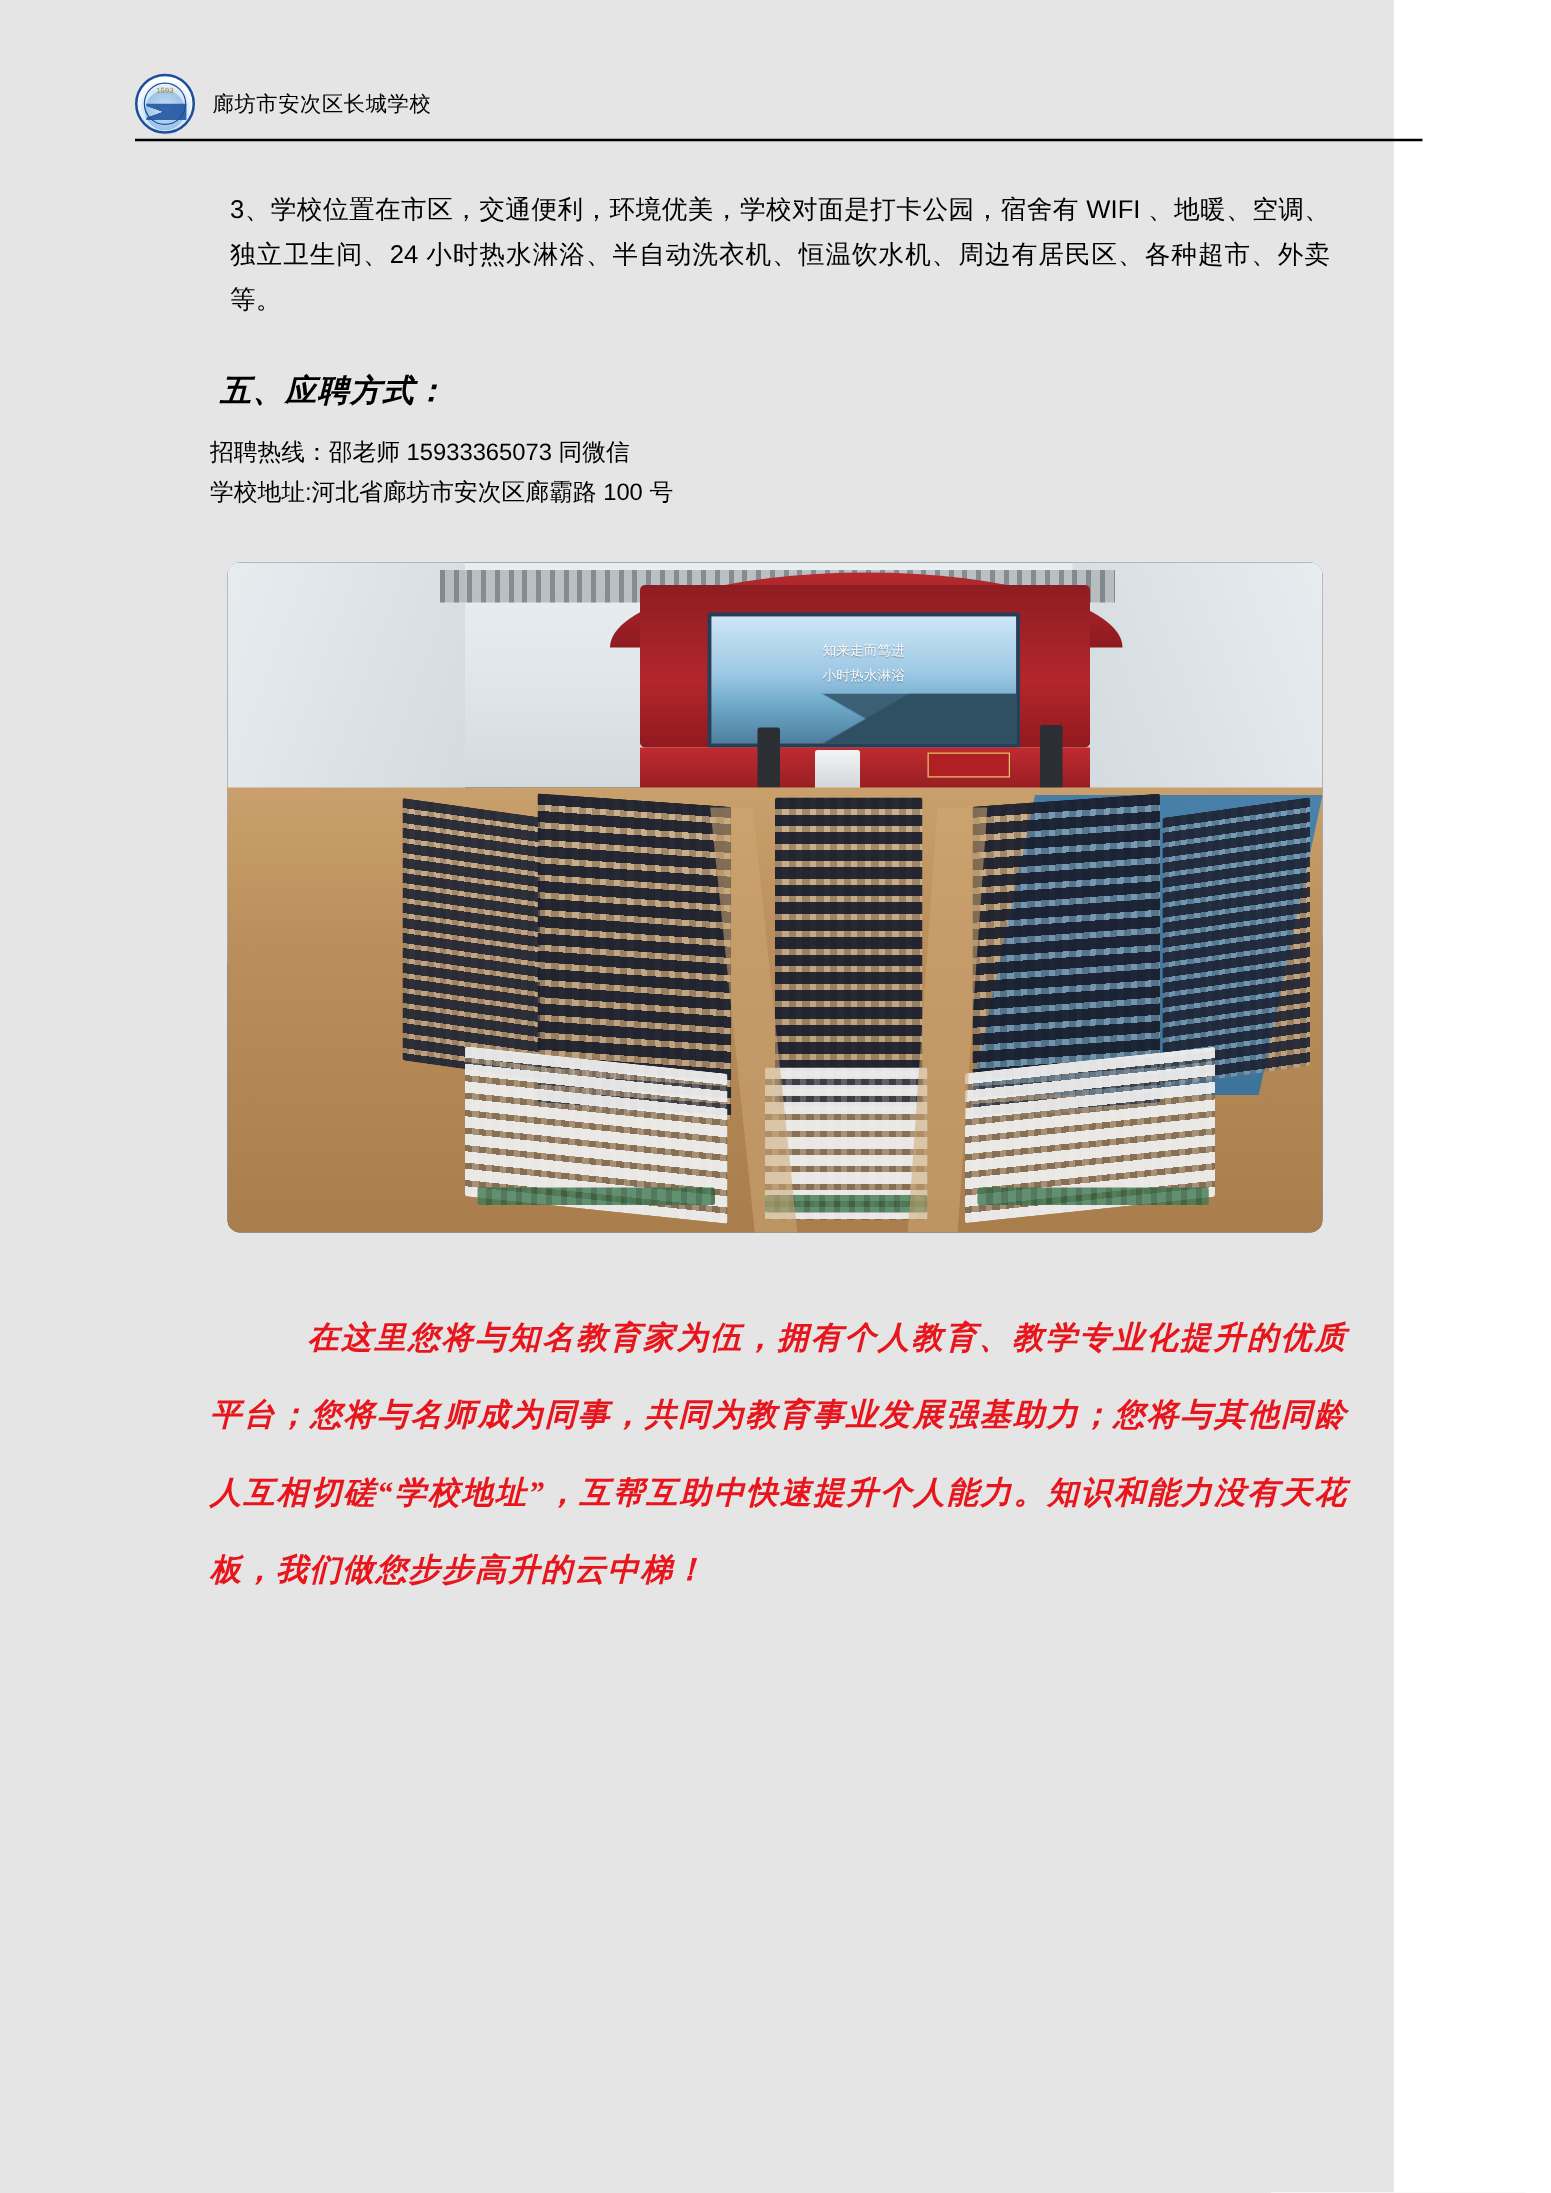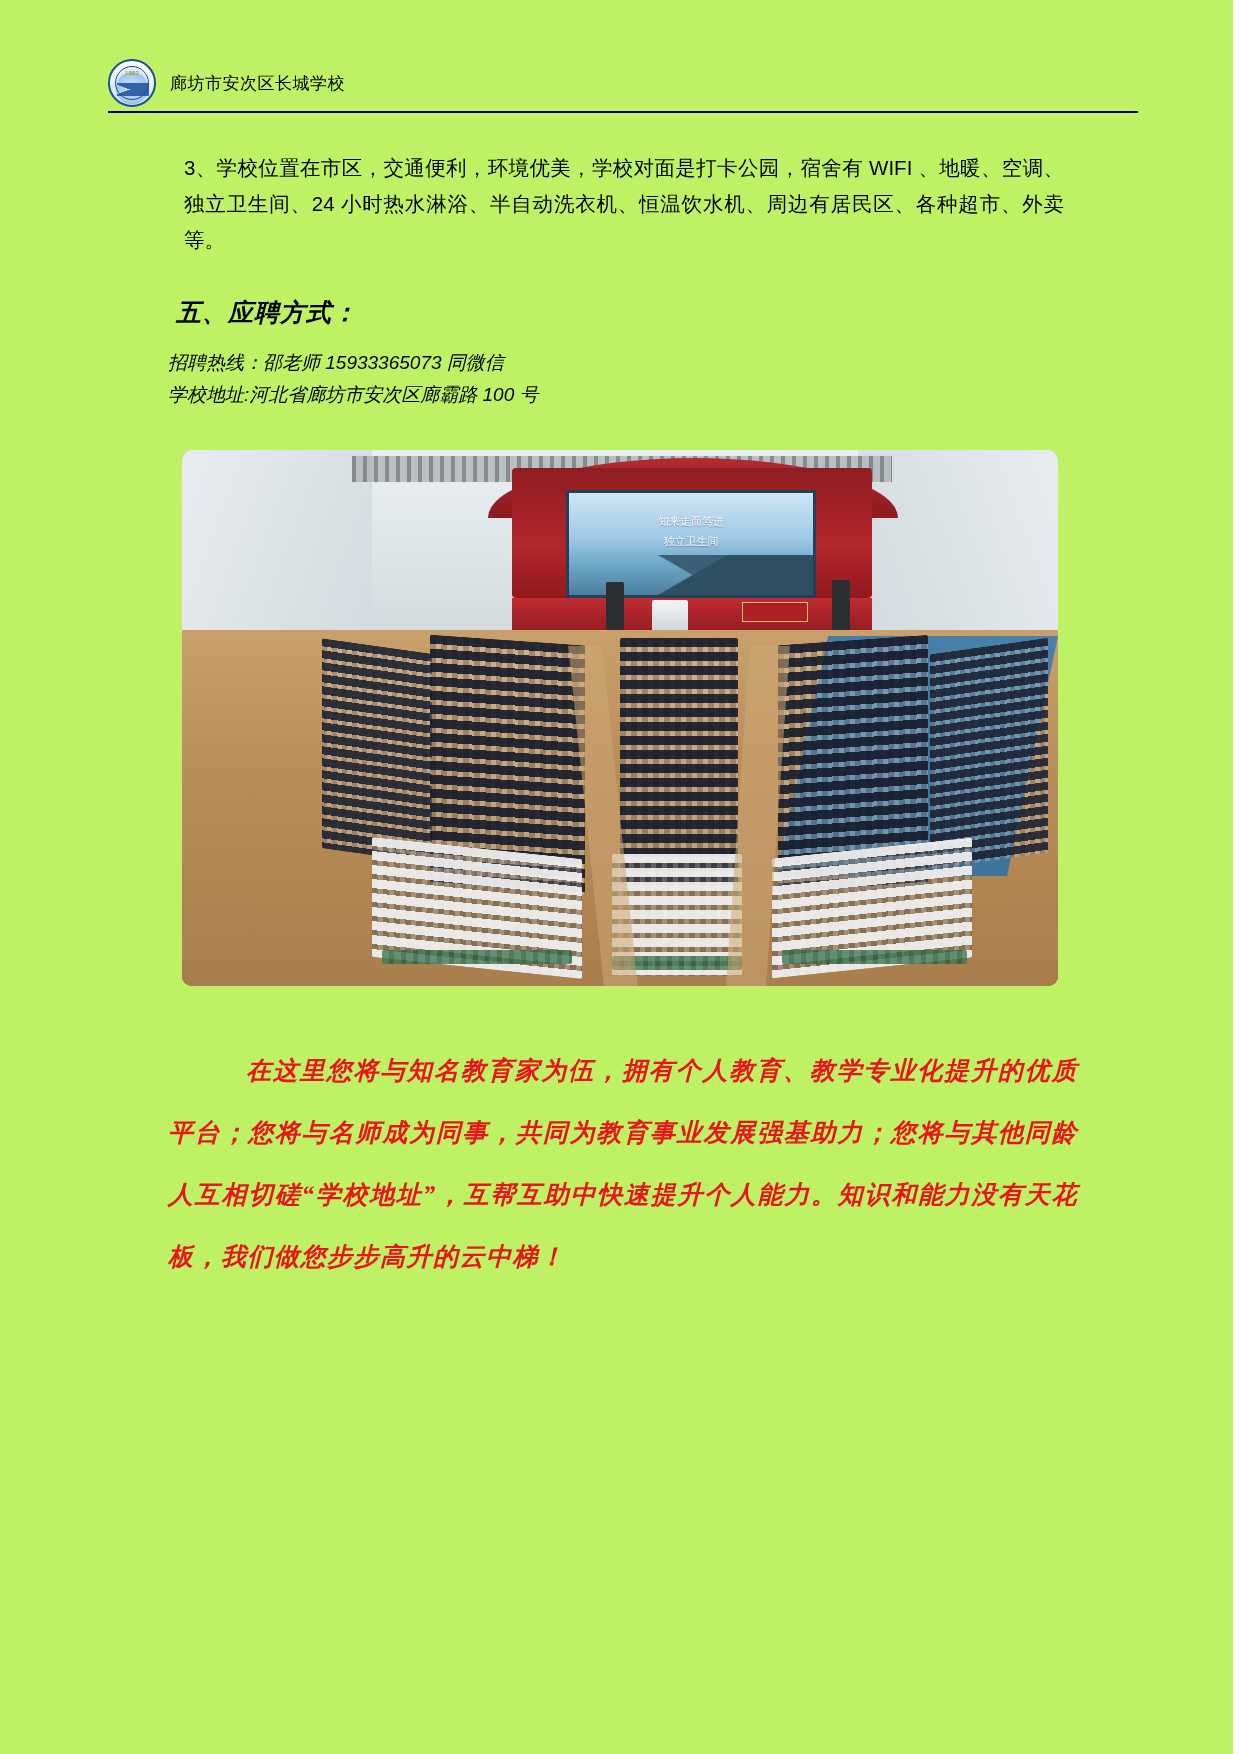--- a/index.html
+++ b/index.html
@@ -11,23 +11,23 @@
     width: 1241px;
     height: 1754px;
     position: relative;
     font-family: "Liberation Sans", sans-serif;
     color: #000000;
     overflow: hidden;
   }
   .page {
     position: absolute;
     left: 0; top: 0;
-    width: 1233px;
+    width: 1115px;
     height: 1754px;
-    background: #bef264;
+    background: #e5e5e5;
   }
 
   
   .header {
     position: absolute;
     left: 108px;
     top: 55px;
     width: 1030px;
     height: 62px;
   }
@@ -121,21 +121,20 @@
     font-style: italic;
     font-size: 25px;
     letter-spacing: 1px;
     color: #000;
   }
   .contact-line {
     margin: 0;
     font-size: 19px;
     line-height: 32px;
     color: #000;
-    font-style: italic;
   }
   .contact-block {
     margin-top: 2px;
   }
   .contact-wrap {
     margin: 0;
     font-size: 19px;
     line-height: 32px;
     text-align: justify;
     text-justify: inter-ideograph;
@@ -379,21 +378,21 @@
       <div class="wall"></div>
       <div class="wall-left"></div>
       <div class="wall-right"></div>
       <div class="truss"></div>
       <div class="stage-arch"></div>
       <div class="stage-backdrop"></div>
       <div class="screen">
         <div class="screen-hill"></div>
         <div class="screen-text">
           <div>知来走而笃进</div>
-          <div>独立卫生间</div>
+          <div>小时热水淋浴</div>
         </div>
       </div>
       <div class="stage-floor"></div>
       <div class="stage-banner"></div>
       <div class="podium"></div>
       <div class="speaker-box sb1"></div>
       <div class="speaker-box sb2"></div>
 
       <div class="floor"></div>
       <div class="floor-blue"></div>

